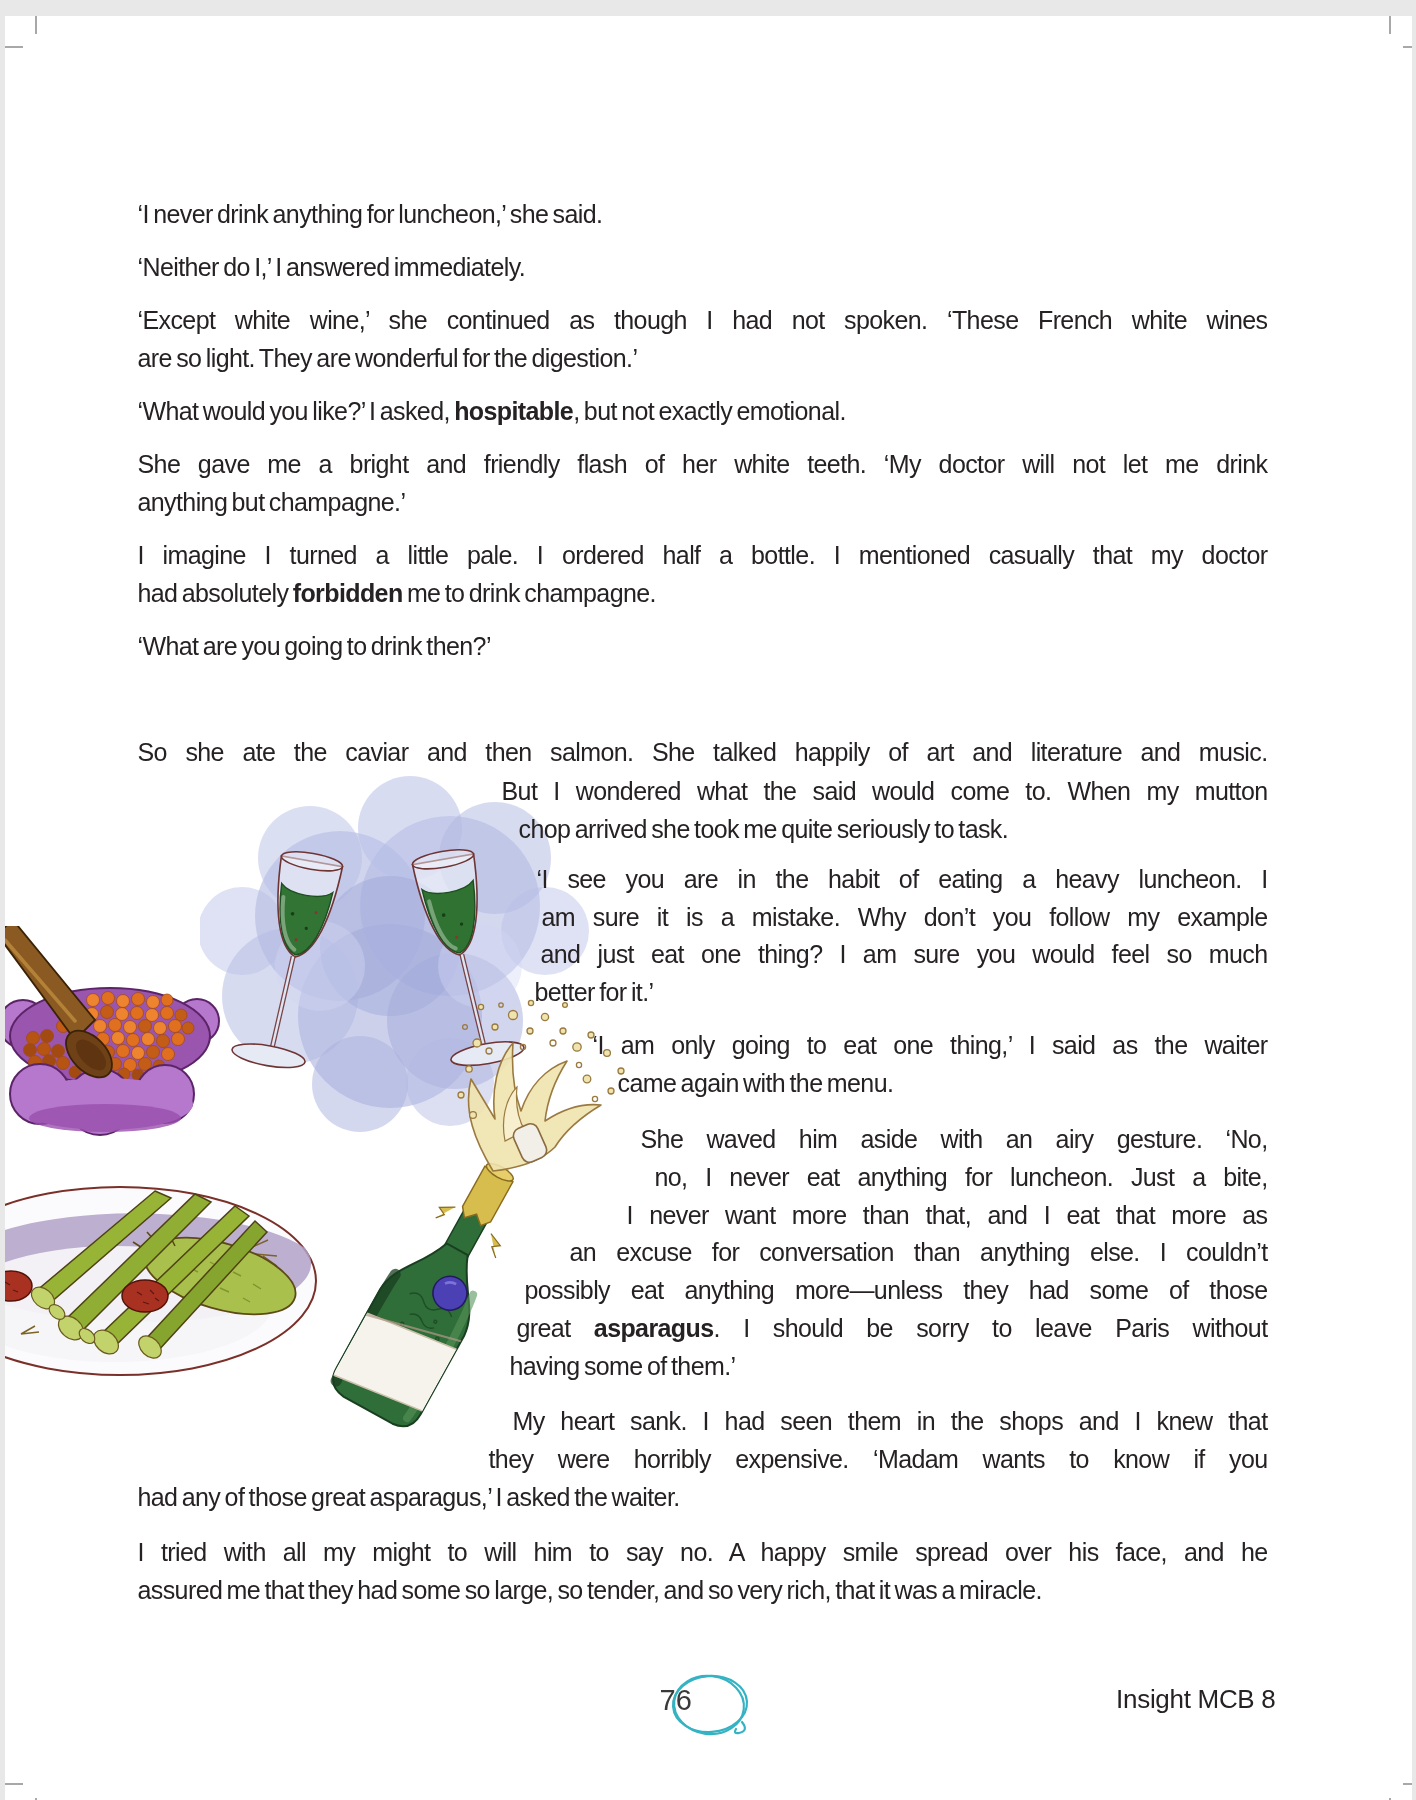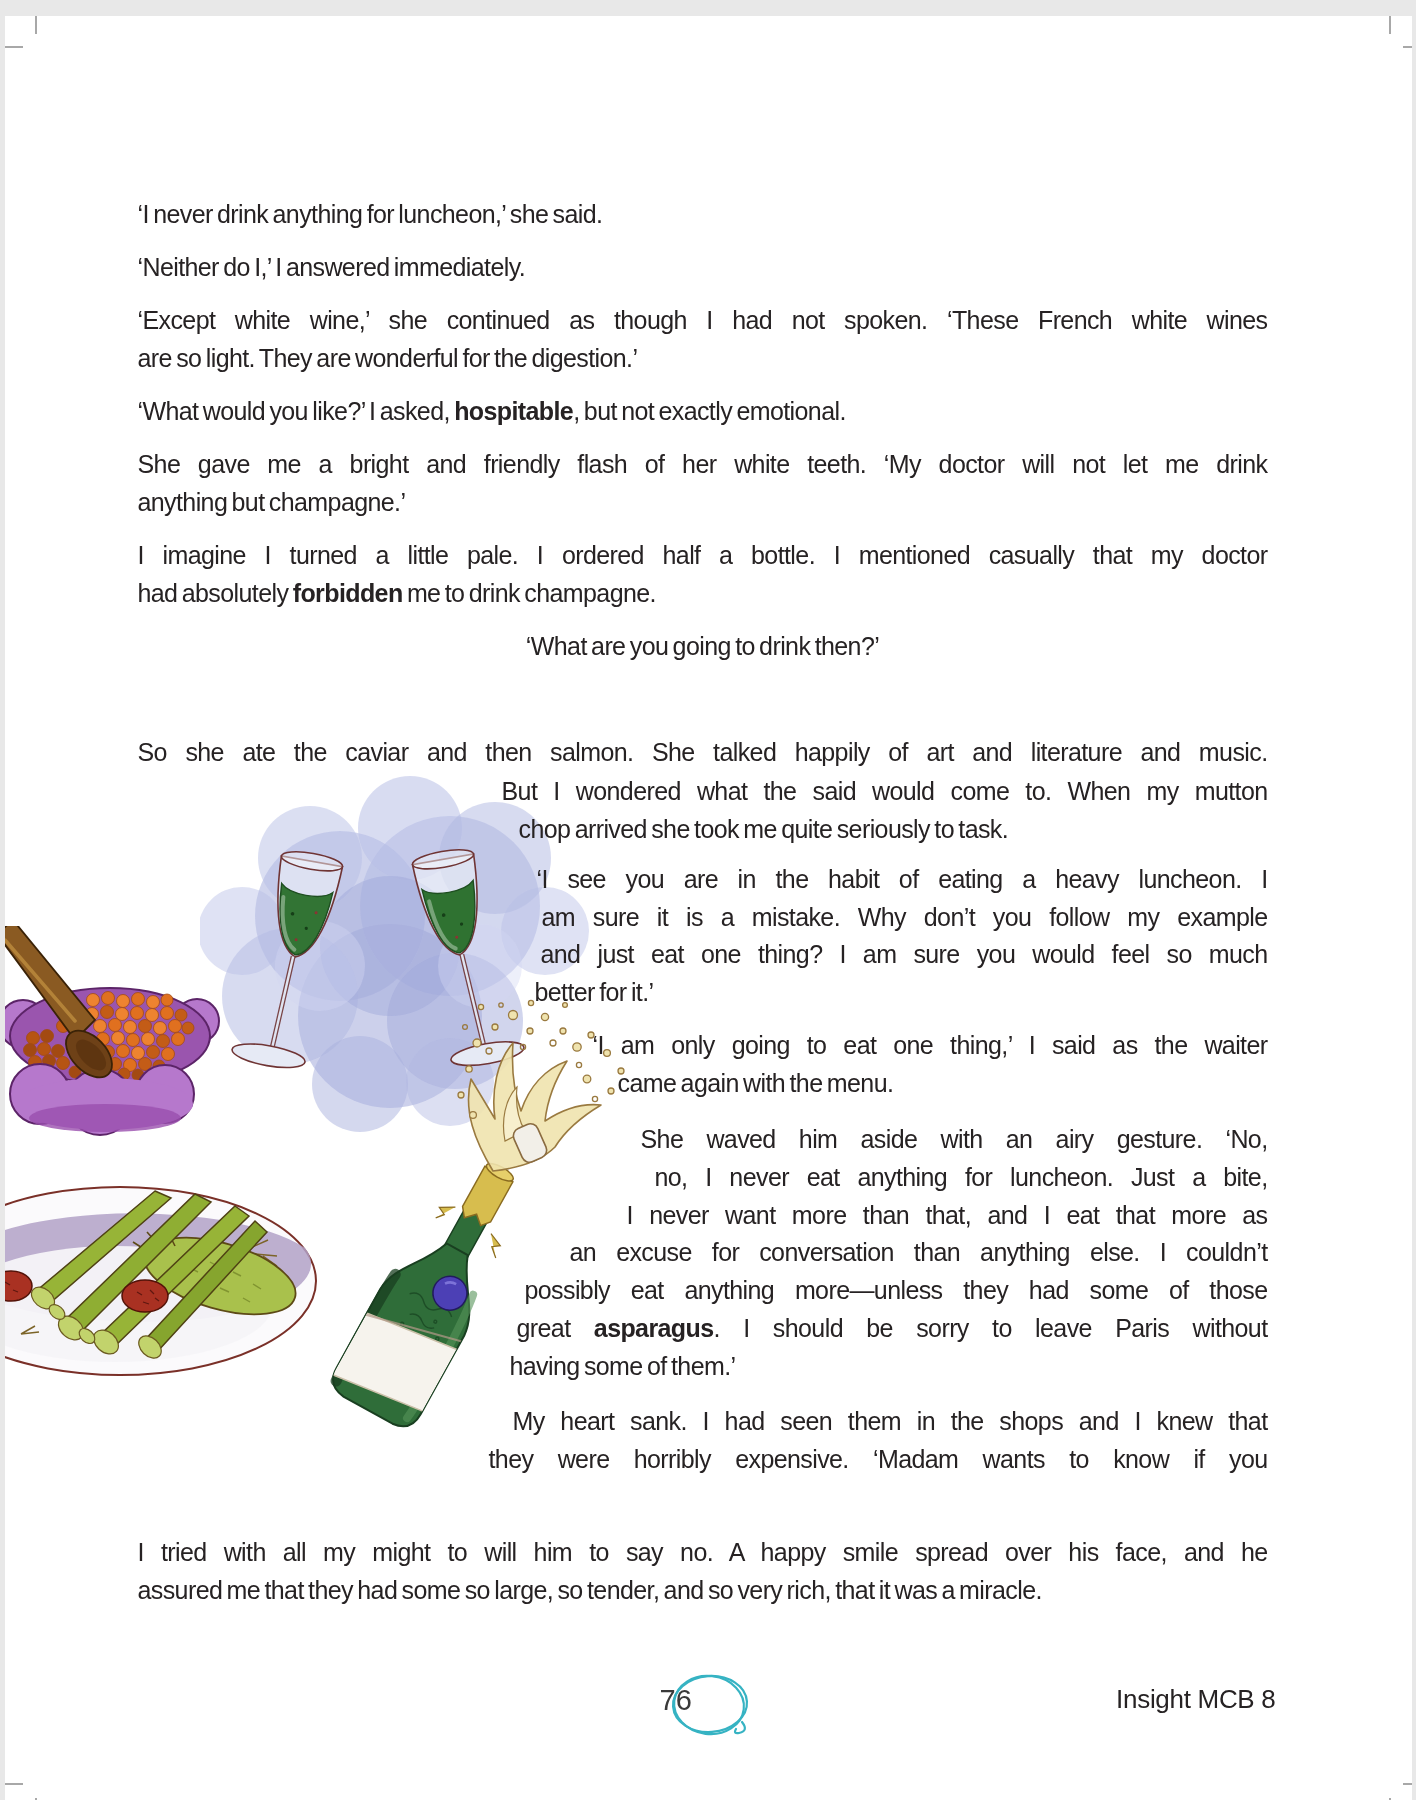--- a/index.html
+++ b/index.html
@@ -274,39 +274,40 @@
 
   <div class="ln full nw" style="top:179px;">‘I never drink anything for luncheon,’ she said.</div>
   <div class="ln full nw" style="top:232px;">‘Neither do I,’ I answered immediately.</div>
   <div class="ln full nw" style="top:323px;">are so light. They are wonderful for the digestion.’</div>
   <div class="ln full j" style="top:285px;">‘Except white wine,’ she continued as though I had not spoken. ‘These French white wines</div>
   <div class="ln full nw" style="top:376px;"><span>‘What would you like?’ I asked, </span><b>hospitable</b><span>, but not exactly emotional.</span></div>
   <div class="ln full j" style="top:429px;">She gave me a bright and friendly flash of her white teeth. ‘My doctor will not let me drink</div>
   <div class="ln full nw" style="top:467px;">anything but champagne.’</div>
   <div class="ln full j" style="top:520px;">I imagine I turned a little pale. I ordered half a bottle. I mentioned casually that my doctor</div>
   <div class="ln full nw" style="top:558px;"><span>had absolutely </span><b>forbidden</b><span> me to drink champagne.</span></div>
-  <div class="ln full nw" style="top:611px;text-align:center;">‘What are you going to drink then?’</div>
+  <div class="ln full nw" style="top:611px;">‘What are you going to drink then?’</div>
   <div class="ln full j" style="top:717px;">So she ate the caviar and then salmon. She talked happily of art and literature and music.</div>
   <div class="ln j" style="top:756px;left:497px;width:766px;">But I wondered what the said would come to. When my mutton</div>
   <div class="ln nw" style="top:794px;left:514px;">chop arrived she took me quite seriously to task.</div>
   <div class="ln j" style="top:882px;left:537px;width:726px;">am sure it is a mistake. Why don’t you follow my example</div>
   <div class="ln j" style="top:844px;left:532px;width:731px;">‘I see you are in the habit of eating a heavy luncheon. I</div>
   <div class="ln j" style="top:919px;left:536px;width:727px;">and just eat one thing? I am sure you would feel so much</div>
   <div class="ln nw" style="top:957px;left:530px;text-align:right;">better for it.’</div>
   <div class="ln j" style="top:1010px;left:588px;width:675px;">‘I am only going to eat one thing,’ I said as the waiter</div>
   <div class="ln nw" style="top:1048px;left:613px;">came again with the menu.</div>
   <div class="ln j" style="top:1104px;left:636px;width:627px;">She waved him aside with an airy gesture. ‘No,</div>
   <div class="ln j" style="top:1142px;left:650px;width:613px;">no, I never eat anything for luncheon. Just a bite,</div>
   <div class="ln j" style="top:1180px;left:622px;width:641px;">I never want more than that, and I eat that more as</div>
   <div class="ln j" style="top:1217px;left:565px;width:698px;">an excuse for conversation than anything else. I couldn’t</div>
   <div class="ln j" style="top:1255px;left:520px;width:743px;">possibly eat anything more—unless they had some of those</div>
   <div class="ln j" style="top:1293px;left:512px;width:751px;"><span>great </span><b>asparagus</b><span>. I should be sorry to leave Paris without</span></div>
   <div class="ln nw" style="top:1331px;left:505px;">having some of them.’</div>
   <div class="ln j" style="top:1386px;left:508px;width:755px;">My heart sank. I had seen them in the shops and I knew that</div>
   <div class="ln j" style="top:1424px;left:484px;width:779px;">they were horribly expensive. ‘Madam wants to know if you</div>
+  <div class="ln nw" style="top:1462px;left:133px;">had any of those great asparagus,’ I asked the waiter.</div>
   <div class="ln full j" style="top:1517px;">I tried with all my might to will him to say no. A happy smile spread over his face, and he</div>
   <div class="ln full nw" style="top:1555px;">assured me that they had some so large, so tender, and so very rich, that it was a miracle.</div>
 
   <svg class="illus" style="left:655px;top:1650px;" width="100" height="80" viewBox="0 0 100 80">
     <g fill="none" stroke="#36b3c3" stroke-width="2.2" stroke-linecap="round">
       <ellipse cx="50" cy="38" rx="37" ry="28" transform="rotate(-4 50 38)"></ellipse>
       <ellipse cx="49" cy="39" rx="35" ry="29" transform="rotate(7 49 39)"></ellipse>
       <path d="M82 56 q7 9 -3 11 q-6 1 -3 -4"></path>
     </g>
   </svg>

